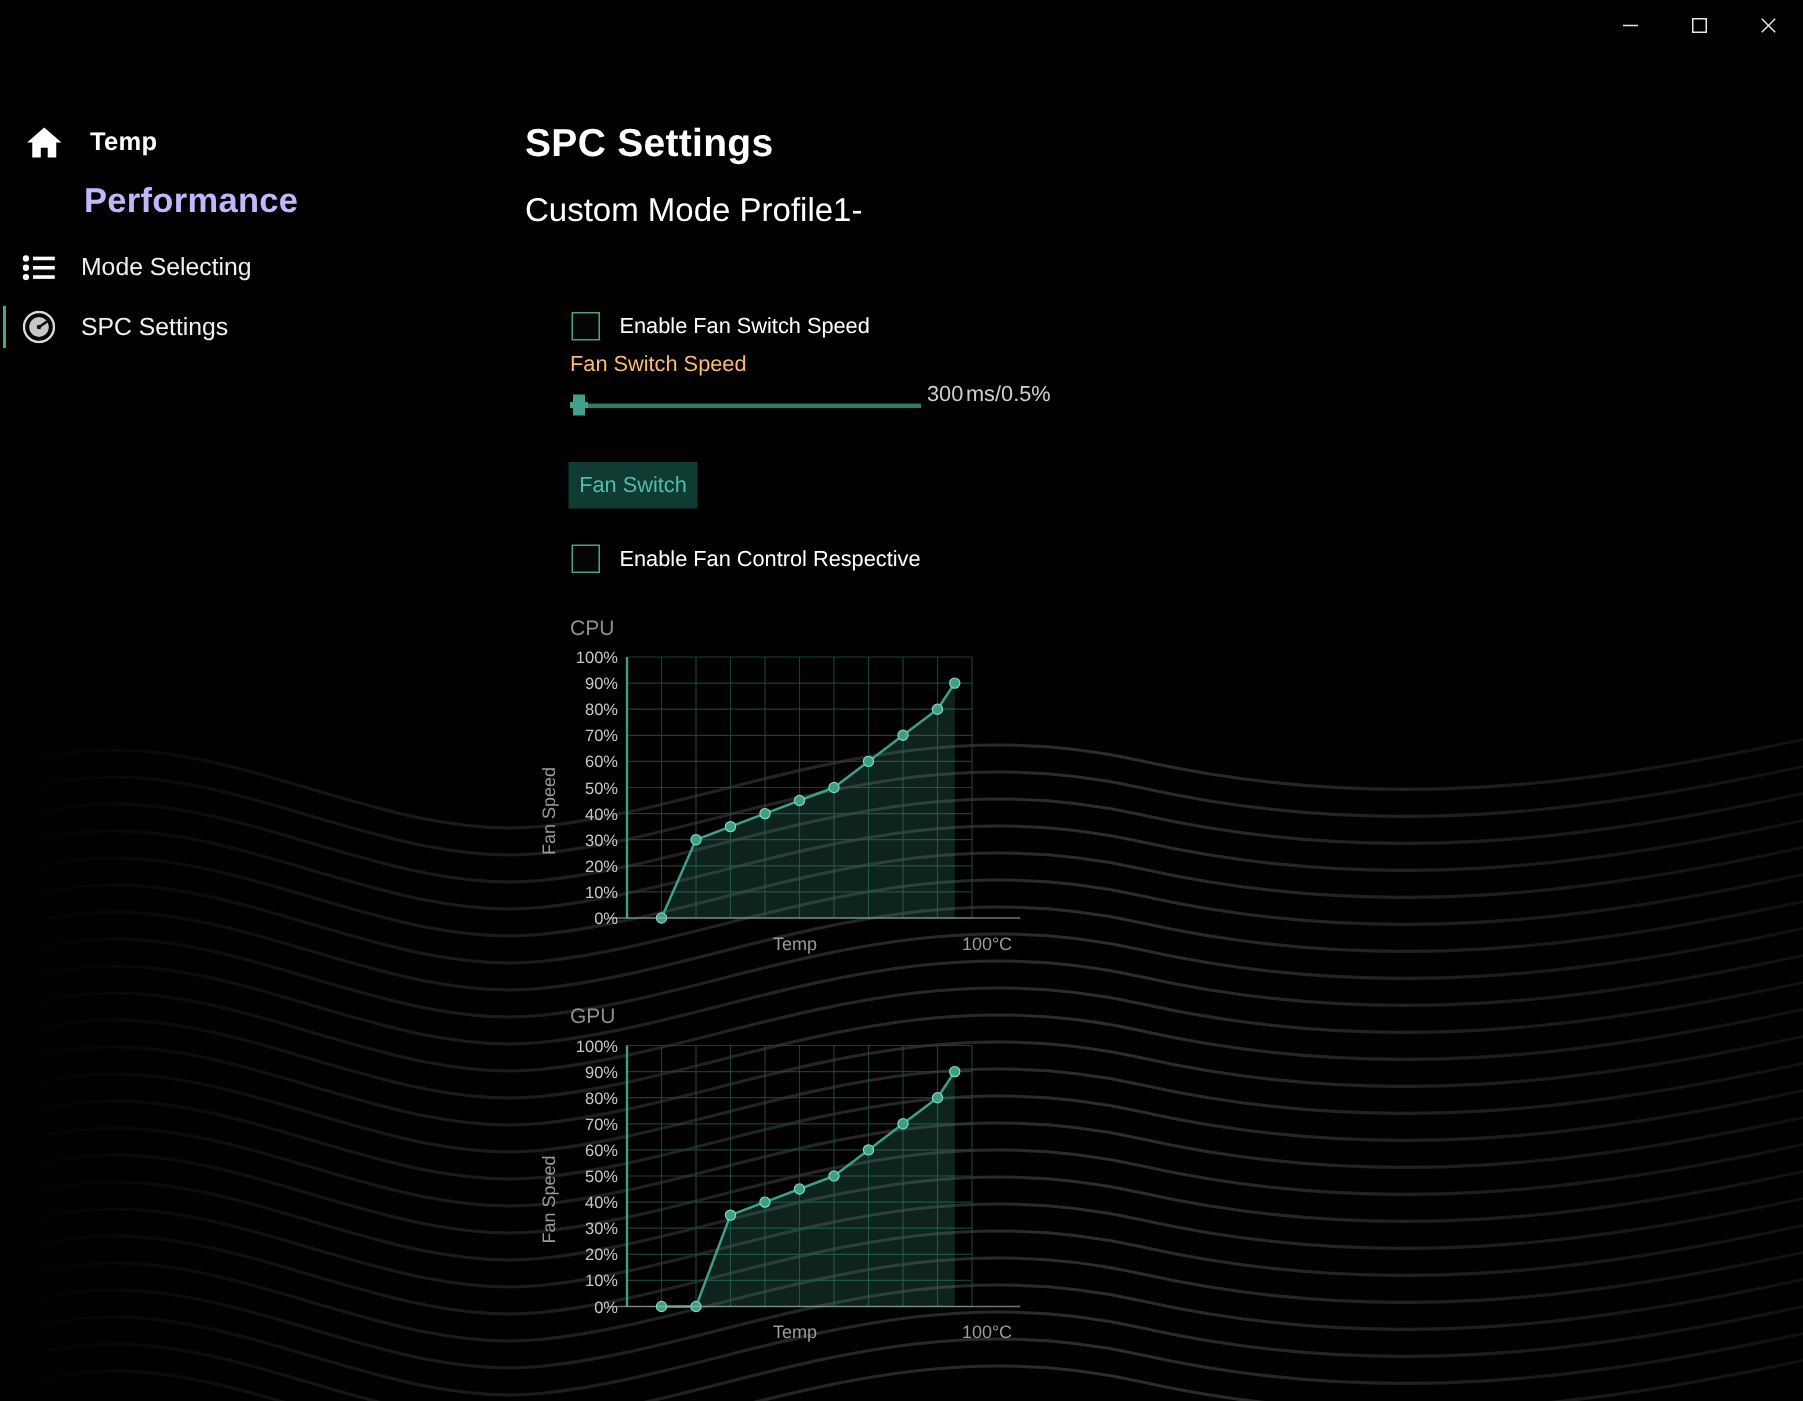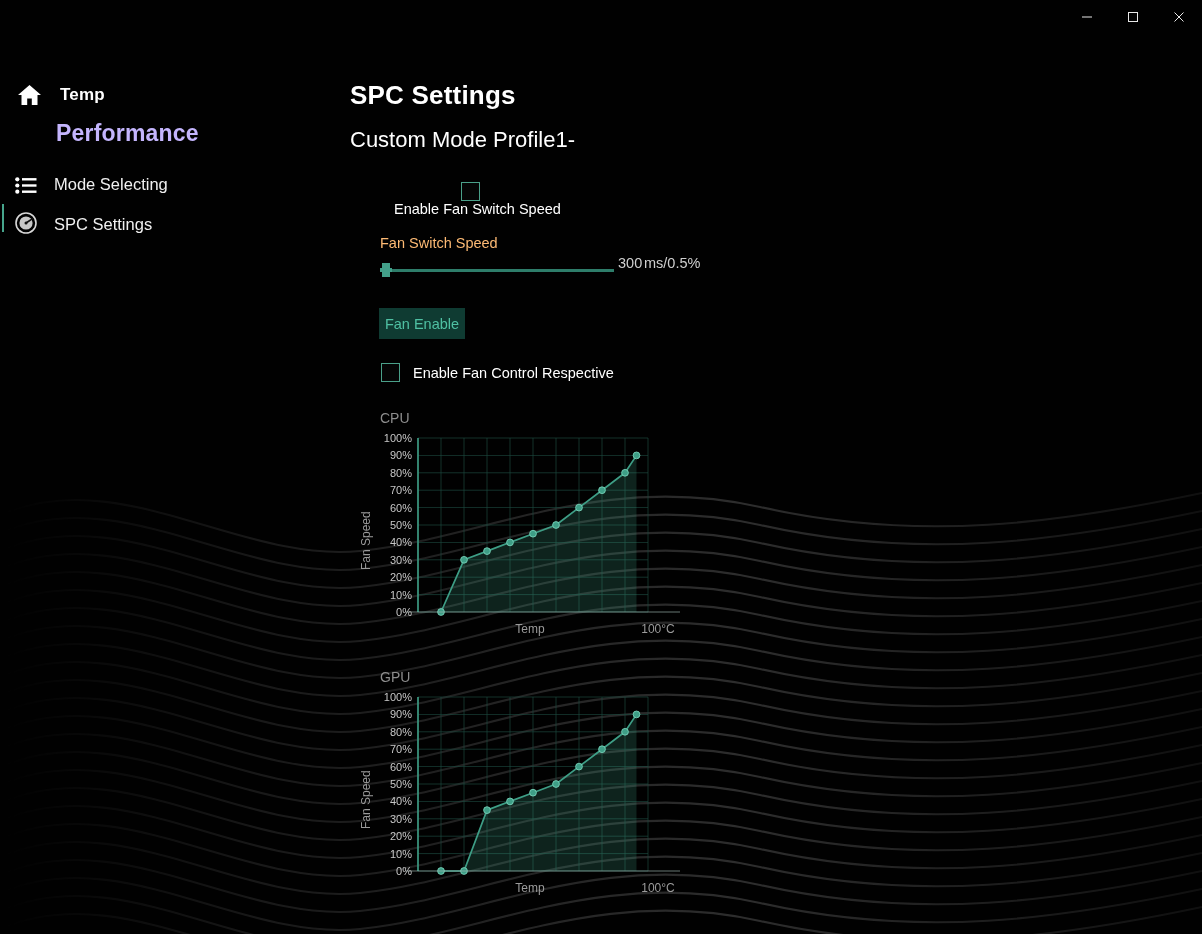--- a/index.html
+++ b/index.html
@@ -57,21 +57,21 @@
   }
   #perf-title {
     position: absolute; left: 12px; top: 86px;
     color: #c4b5fd; font-size: 23px; font-weight: bold;
     letter-spacing: .2px;
     margin-left: 44px;
   }
   .nav-item {
     position: absolute; left: 0;
     width: 300px; height: 32px;
-    display: flex; align-items: flex-end;
+    display: flex; align-items: center;
   }
   .nav-item .nav-ico {
     width: 44px; display: flex; justify-content: center; align-items: center;
     margin-left: 4px;
   }
   .nav-item .nav-lbl {
     color: #f0f0f0; font-size: 16.5px; margin-left: 6px;
   }
   .nav-item.selected::before {
     content: ""; position: absolute; left: 2px; top: 2px;
@@ -100,21 +100,21 @@
     position: absolute; display: flex; align-items: center;
   }
   .chk {
     width: 19px; height: 19px;
     border: 1.5px solid #4aa089;
     background: #050505;
   }
   .chk-lbl {
     color: #ffffff; font-size: 14.5px; margin-left: 13px;
   }
-  #chk-row-1 { left: 41px; top: 148px; flex-direction: column; }
+  #chk-row-1 { left: 41px; top: 174px; }
   #chk-row-2 { left: 41px; top: 329px; text-align: center; }
 
   
   #slider-label {
     position: absolute; left: 40px; top: 201px;
     color: #fdba74; font-size: 14.5px;
   }
   #slider-wrap {
     position: absolute; left: 40px; top: 225px;
     width: 400px; height: 22px;
@@ -287,21 +287,21 @@
     </div>
 
     <div id="slider-label">Fan Switch Speed</div>
     <div id="slider-wrap">
       <div id="slider-track"></div>
       <div id="slider-thumb"></div>
     </div>
     <div id="slider-value">300</div>
     <div id="slider-unit">ms/0.5%</div>
 
-    <button id="fan-boost">Fan Enable</button>
+    <button id="fan-boost">Fan Switch</button>
 
     <div id="chk-row-2" class="check-row">
       <span class="chk"></span>
       <span class="chk-lbl">Enable Fan Control Respective</span>
     </div>
 
     <section id="cpu-section" class="chart-section">
       <div class="chart-head">CPU</div>
       <div class="chart-canvas-wrap">
         <svg class="chart-svg" id="svg-cpu" width="400" height="215" viewBox="0 0 400 215">

